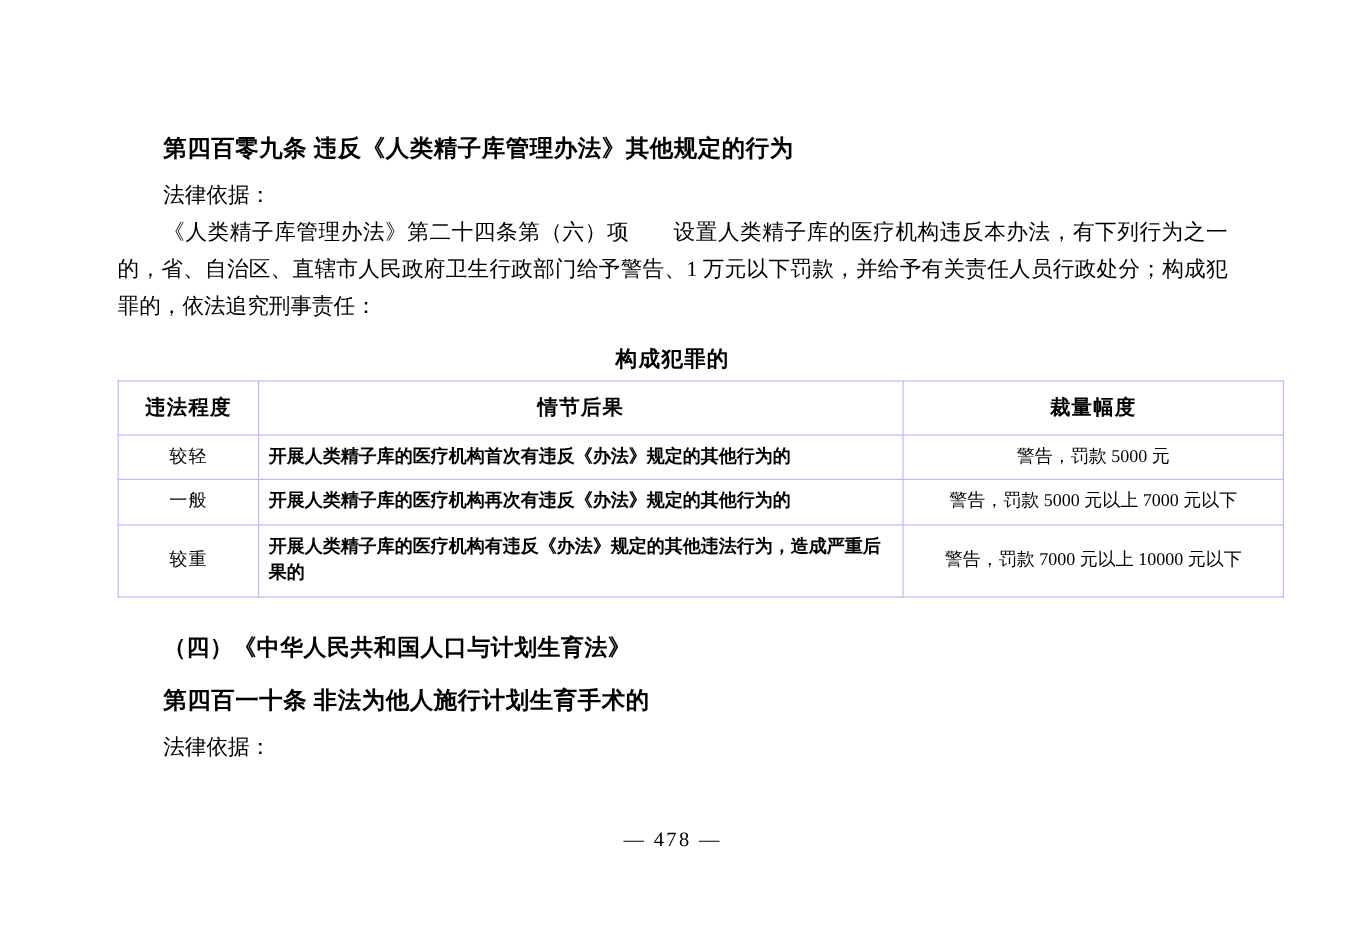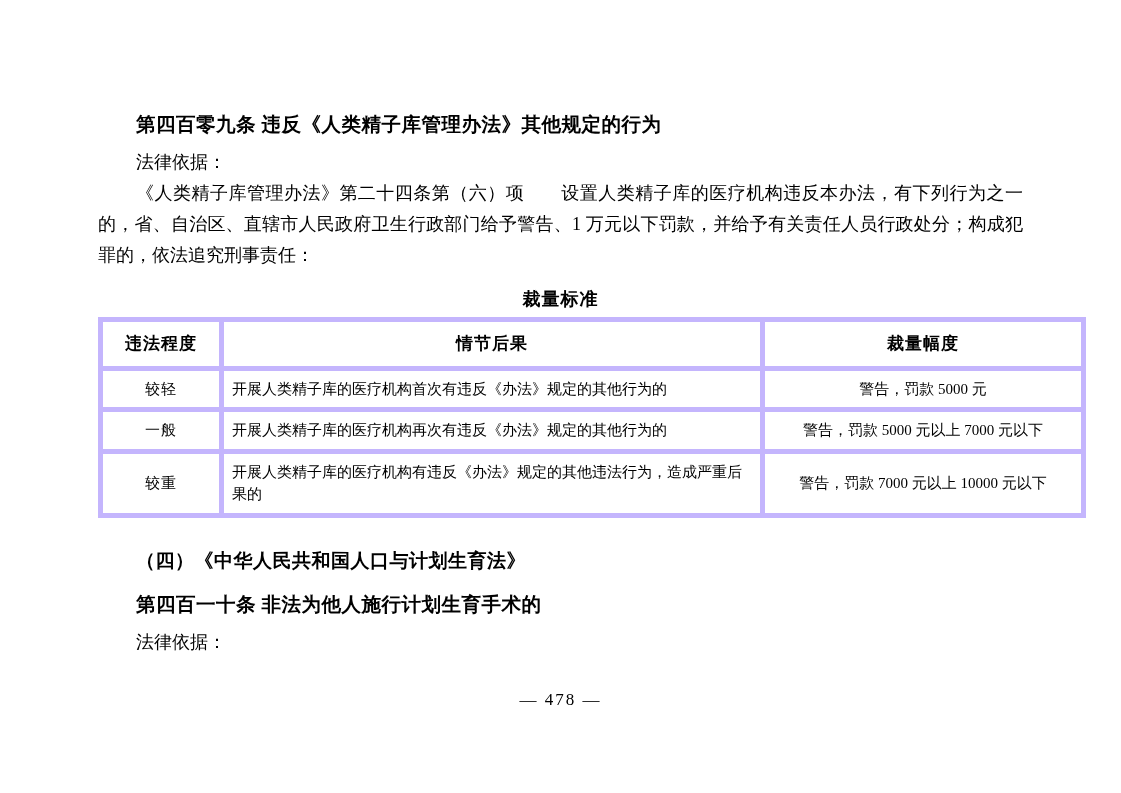--- a/index.html
+++ b/index.html
@@ -54,41 +54,41 @@
     margin: 16px 0 6px 0;
     letter-spacing: 1px;
   }
   table.std {
     border-collapse: collapse;
     width: 925px;
     table-layout: fixed;
     margin: 0;
   }
   table.std th, table.std td {
-    border: 5px solid #c4b5fd;
+    border: 1px solid #c4b5fd;
     padding: 7px 8px;
     font-size: 15px;
     line-height: 1.5;
     vertical-align: middle;
   }
   table.std th {
     text-align: center;
     font-weight: bold;
     font-size: 17px;
     padding: 9px 8px;
     letter-spacing: 1px;
   }
   td.col-degree {
     text-align: center;
     width: 100px;
     font-size: 15.5px;
     letter-spacing: 1px;
   }
   th.col-degree { width: 100px; }
-  th.col-circ, td.col-circ { width: 520px; }
+  th.col-circ, td.col-circ { width: 520px; font-weight: bold; }
   td.col-circ { text-align: left; }
   th.col-range, td.col-range { width: 300px; }
   td.col-range { text-align: center; }
 
   .subheading {
     font-size: 19px;
     font-weight: bold;
     margin: 0;
     text-indent: 38px;
     line-height: 1.6;
@@ -110,21 +110,21 @@
 <div class="page">
   <div class="content">
 
     <div class="heading">第四百零九条 违反《人类精子库管理办法》其他规定的行为</div>
 
     <div class="para">法律依据：</div>
 
     <div class="para">《人类精子库管理办法》第二十四条第（六）项　　设置人类精子库的医疗机构违反本办法，有下列行为之一的，省、自治区、直辖市人民政府卫生行政部门给予警告、1 万元以下罚款，并给予有关责任人员行政处分；构成犯罪的，依法追究刑事责任：</div>
 
 
-    <div class="table-title">裁量标准</div>
+    <div class="table-title">构成犯罪的</div>
 
     <table class="std">
       <thead>
         <tr>
           <th class="col-degree">违法程度</th>
           <th class="col-circ">情节后果</th>
           <th class="col-range">裁量幅度</th>
         </tr>
       </thead>
       <tbody>

